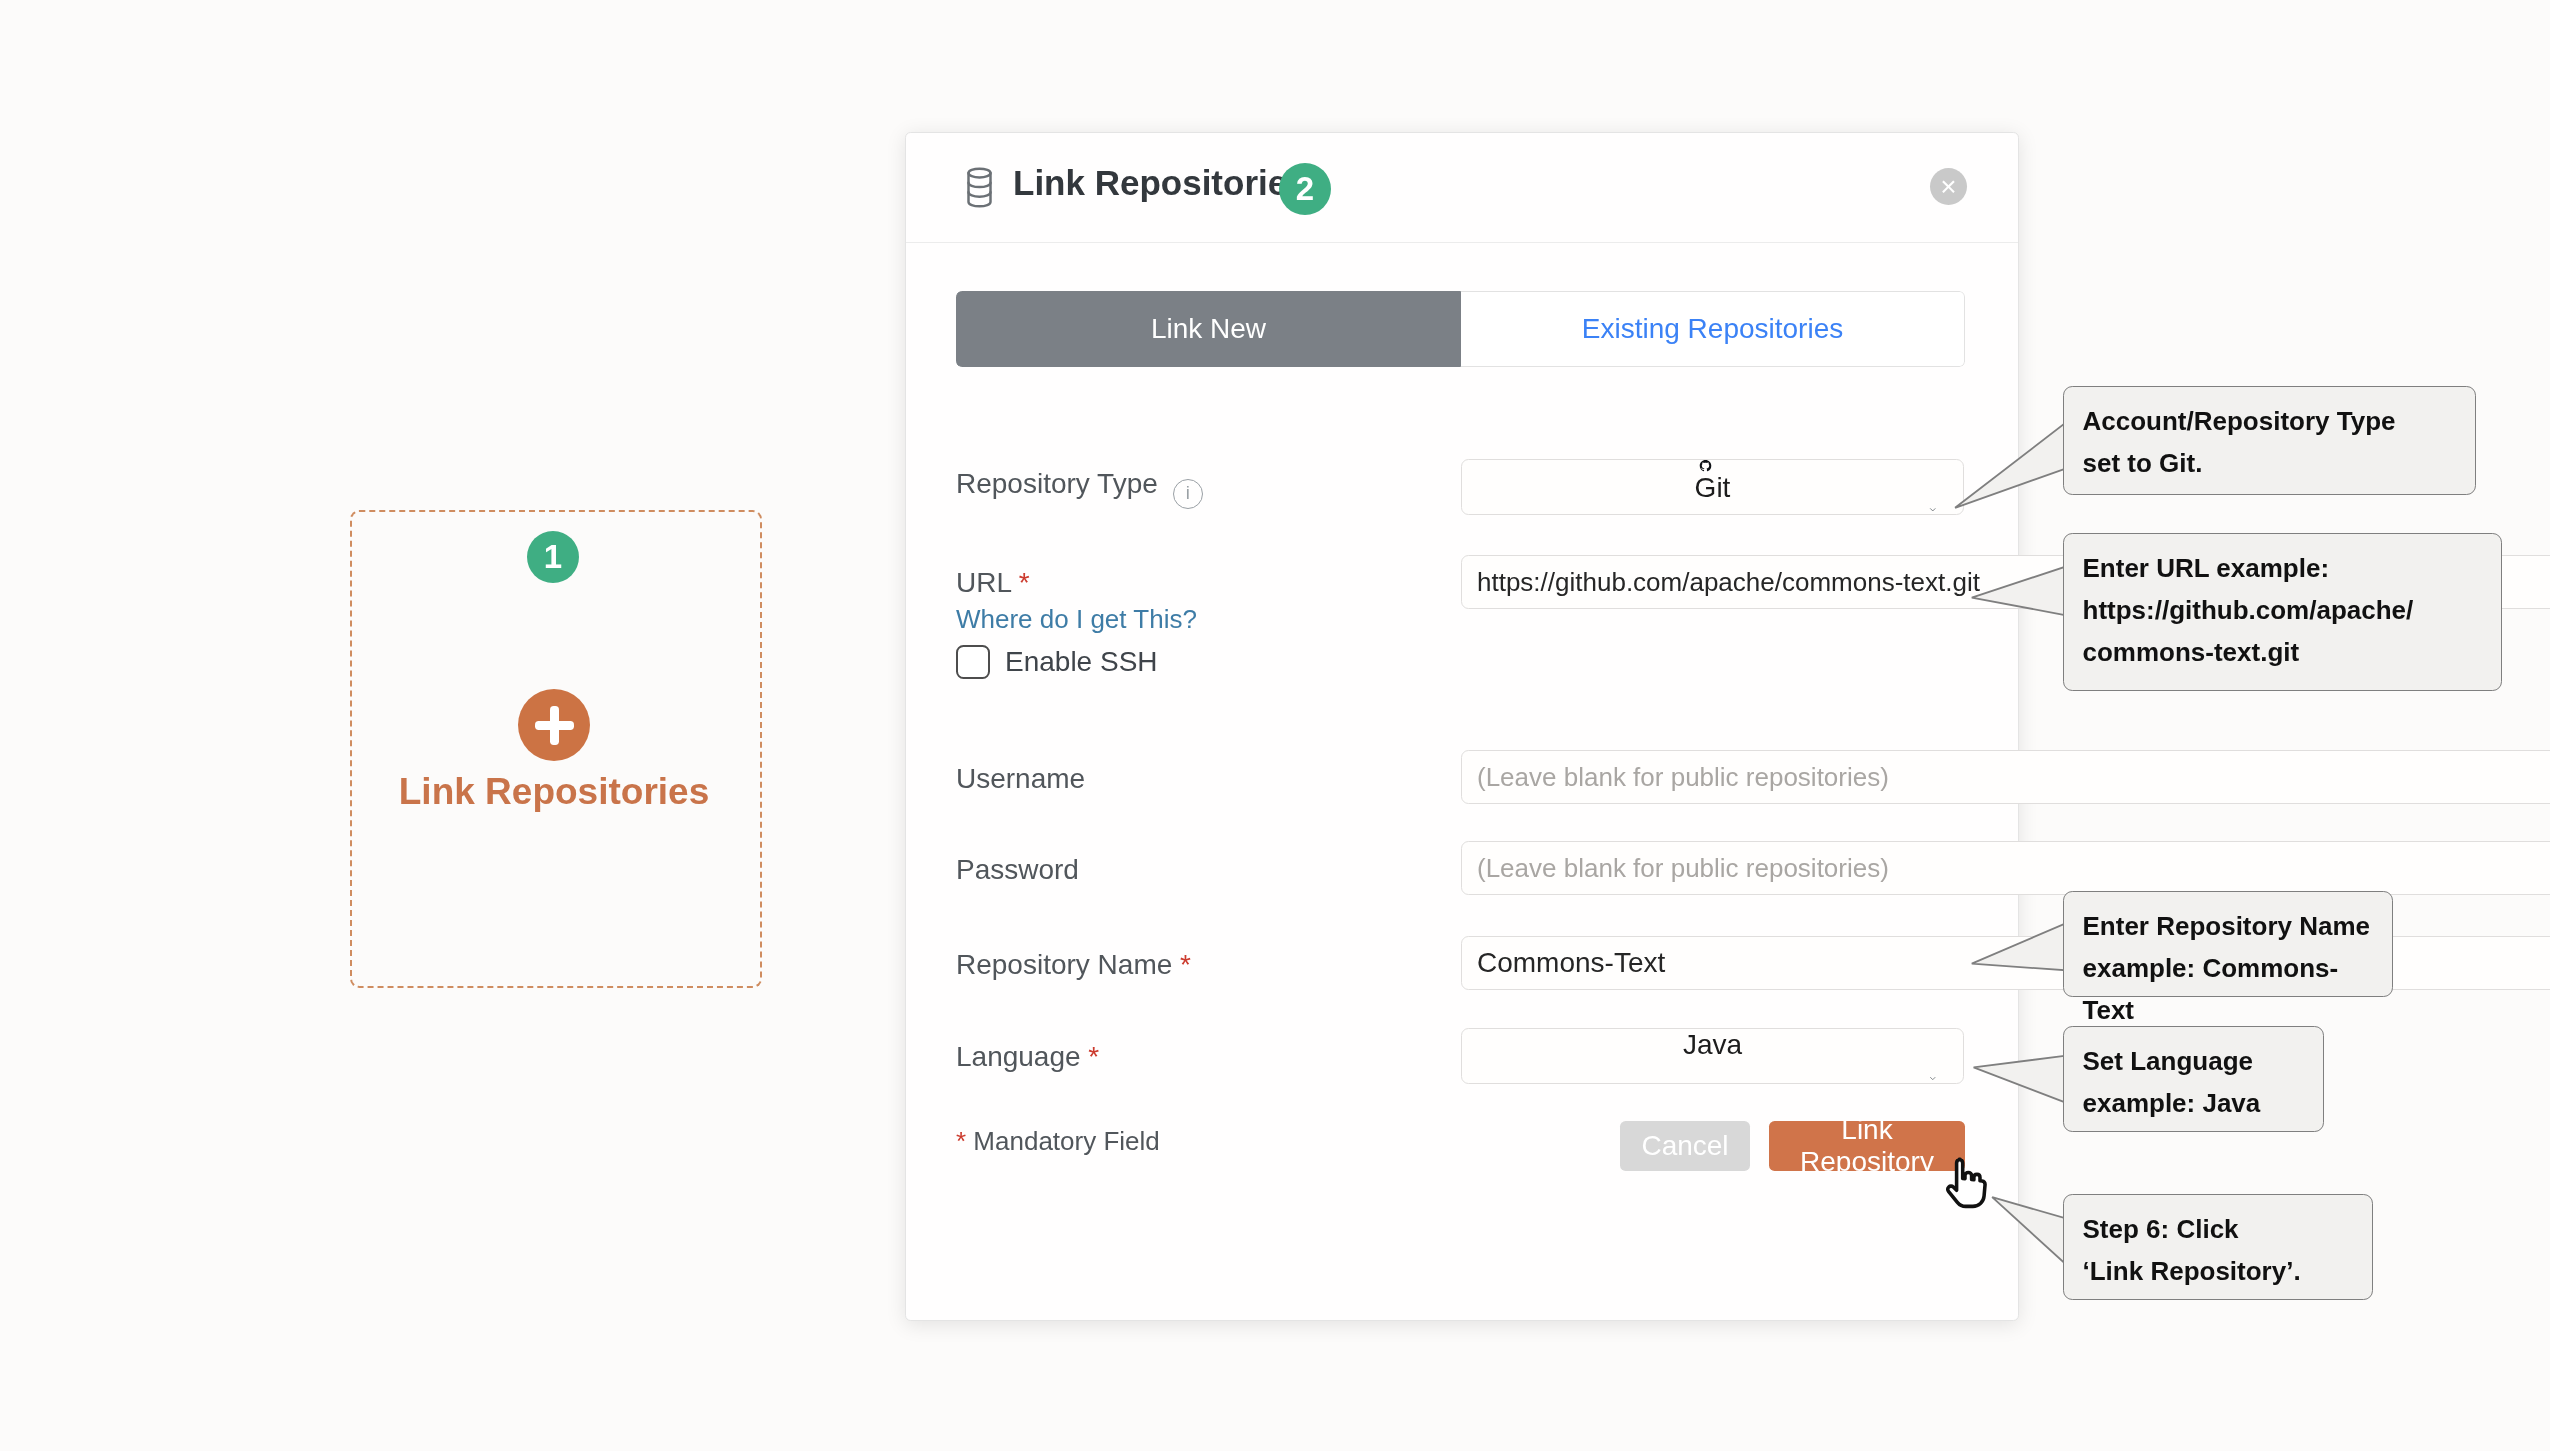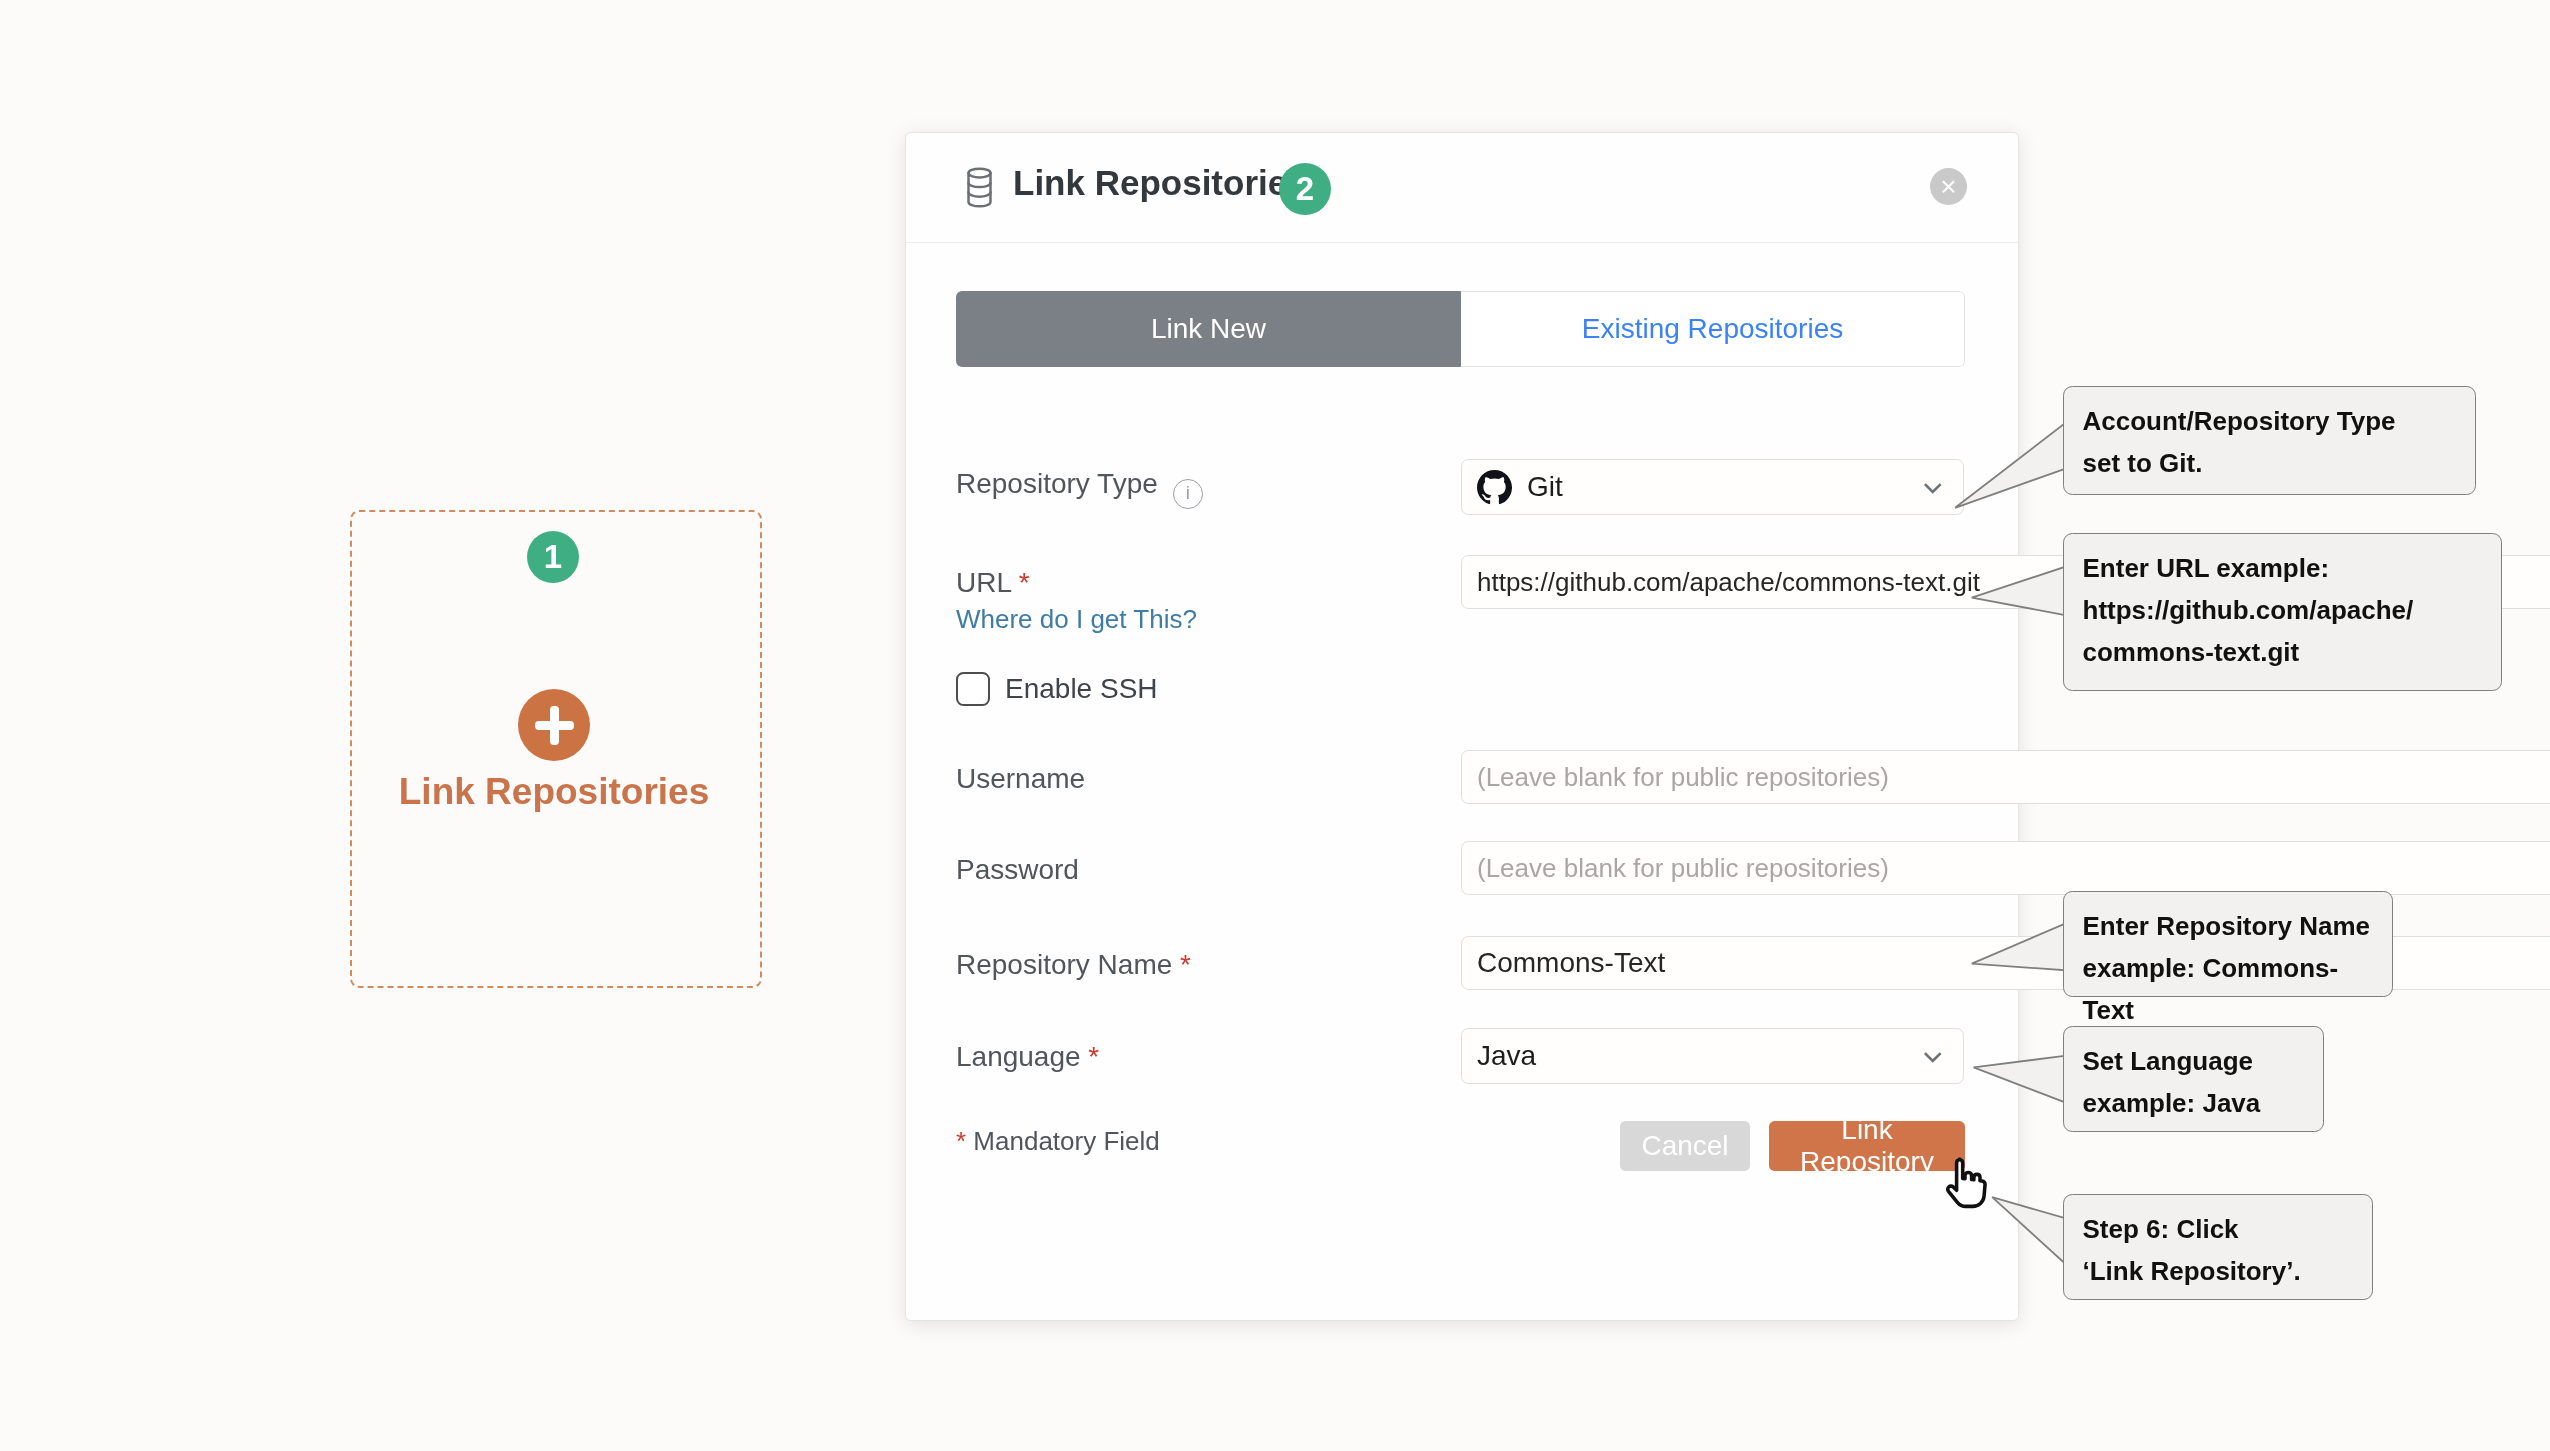--- a/index.html
+++ b/index.html
@@ -20,21 +20,21 @@
 
   
   .tabs{position:absolute;left:50px;top:158px;width:1009px;height:76px;display:flex;border-radius:5.6px;overflow:hidden;}
   .tab{flex:1;display:flex;align-items:center;justify-content:center;font-size:28px;text-align:right;}
   .tab-active{background:#7b8086;color:#fff;border:0.9px solid #7b8086;border-radius:5.6px 0 0 5.6px;}
   .tab-inactive{background:#fff;color:#3b82f6;border:0.9px solid #e2e2e2;border-left:none;border-radius:0 5.6px 5.6px 0;}
 
   
   .flabel{position:absolute;left:50px;font-size:28px;color:#51565b;}
   .req{color:#cc3b2e;}
-  .control{position:absolute;left:555px;width:503px;box-sizing:border-box;}
+  .control{position:absolute;left:555px;width:503px;box-sizing:border-box;flex-direction:column;}
   .textbox{height:54px;border:0.9px solid #e0dedd;border-radius:7.4px;background:#fffefd;font-size:26px;color:#262626;
            padding:0 15px;width:100%;box-sizing:border-box;font-family:inherit;outline:none;}
   .textbox::placeholder{color:#a9a6a3;}
   .select{height:56px;border:0.9px solid #e0dedd;border-radius:7.4px;background:#fffefd;display:flex;
           align-items:center;padding:0 15px;font-size:28px;color:#1d1d1d;cursor:pointer;}
   .select .chev{margin-left:auto;}
   .info-icon{display:inline-block;width:28px;height:28px;border:1.9px solid #9aa0a5;border-radius:50%;color:#9aa0a5;
              font-size:18.5px;text-align:center;line-height:26px;vertical-align:-5.6px;margin-left:15px;}
   .help-link{position:absolute;left:50px;font-size:26px;color:#3e7ca6;cursor:pointer;}
   .ssh-row{position:absolute;left:50px;display:flex;align-items:center;gap:15px;}
@@ -116,21 +116,21 @@
           <polyline points="6 10 12 16 18 10"></polyline>
         </svg>
     </div>
 
     <div class="flabel" style="top:434px;">
       <span>URL</span>
       <span class="req">*</span>
     </div>
     <input class="control textbox" style="top: 422px;" type="text" readonly="" value="https://github.com/apache/commons-text.git">
     <div class="help-link" style="top:471px;">Where do I get This?</div>
-    <div class="ssh-row" style="top:512px;margin-top:27px;">
+    <div class="ssh-row" style="top:512px;">
       <div class="checkbox"></div>
       <div class="ssh-label">Enable SSH</div>
     </div>
 
     <div class="flabel" style="top:630px;">Username</div>
     <input class="control textbox" style="top: 617px;" type="text" readonly="" placeholder="(Leave blank for public repositories)">
 
     <div class="flabel" style="top:721px;">Password</div>
     <input class="control textbox" style="top: 708px;" type="text" readonly="" placeholder="(Leave blank for public repositories)">
 

